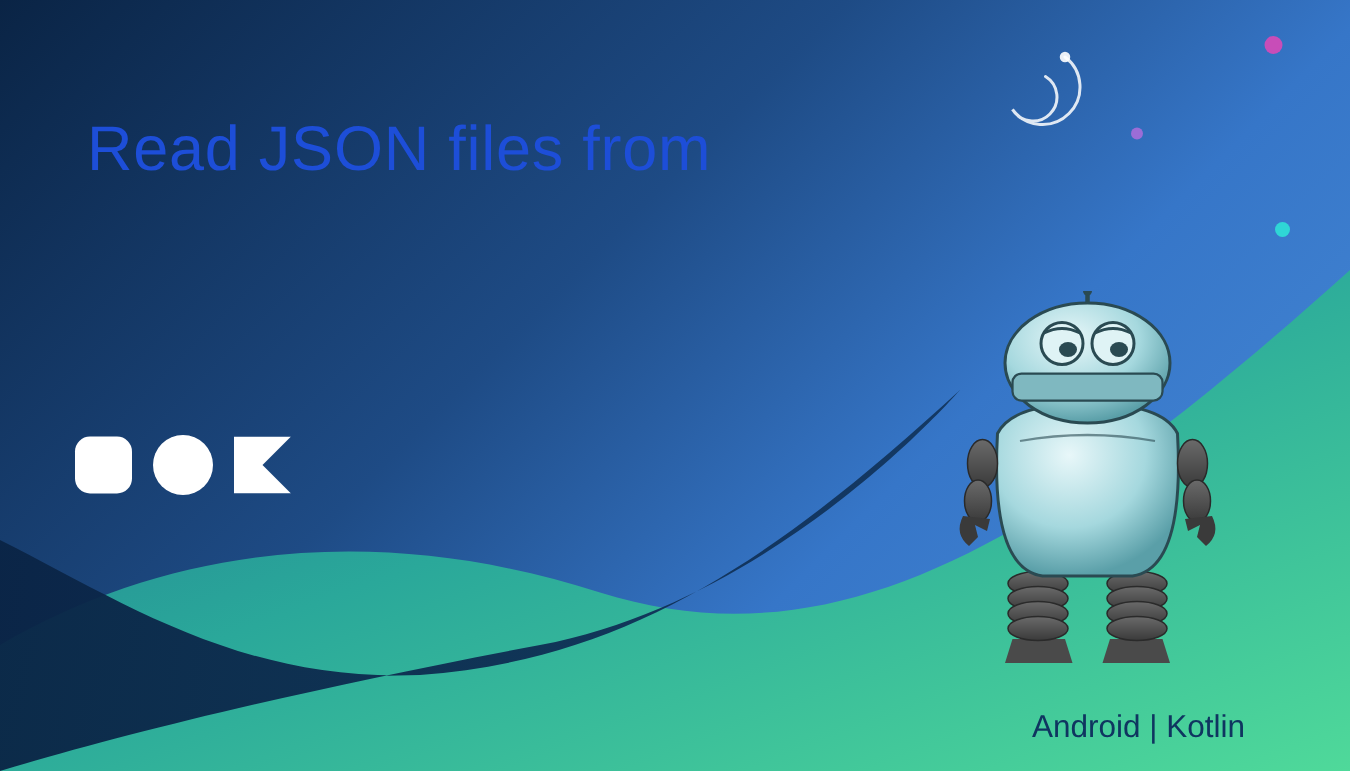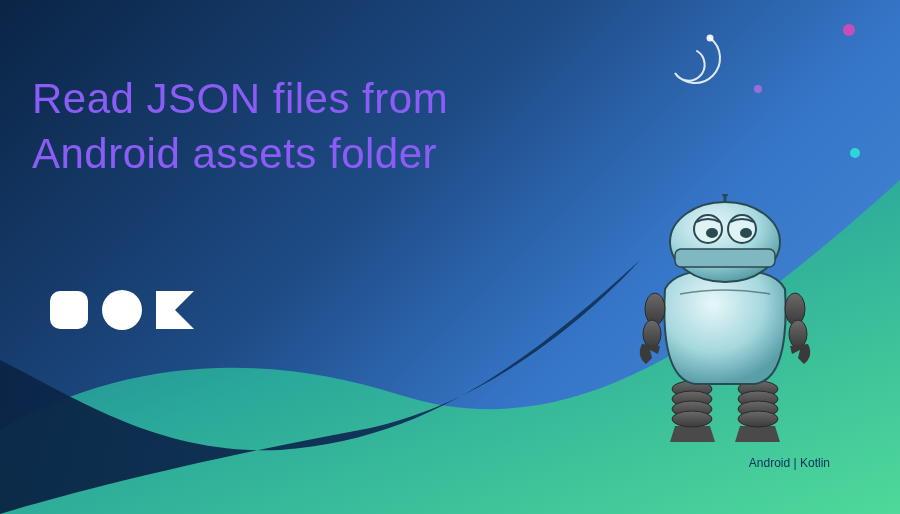--- a/index.html
+++ b/index.html
@@ -18,22 +18,22 @@
     bottom: 0;
     left: 0;
     width: 900px;
     height: 514px;
     pointer-events: none;
   }
 
   .title {
     position: absolute;
     top: 72px;
-    left: 32px;
-    color: #8b5cf6;
+    left: 58px;
+    color: #1d4ed8;
     font-size: 42px;
     font-weight: 300;
     line-height: 1.3;
     letter-spacing: 0.5px;
   }
 
   .icon-row {
     position: absolute;
     top: 290px;
     left: 50px;
@@ -83,23 +83,23 @@
     position: absolute;
     right: 70px;
     bottom: 60px;
     width: 210px;
     height: 260px;
   }
 
   .caption {
     position: absolute;
     right: 70px;
-    bottom: 44px;
+    bottom: 17px;
     color: #0f3560;
-    font-size: 12px;
+    font-size: 21px;
     font-weight: 400;
   }
 </style>
 </head>
 <body>
 
 <svg class="wave-container" viewBox="0 0 900 514" preserveAspectRatio="none">
   <defs>
     <linearGradient id="waveGrad" x1="0%" y1="0%" x2="100%" y2="100%">
       <stop offset="0%" stop-color="#1f6f8f"></stop>
@@ -122,21 +122,21 @@
   <circle cx="70" cy="20" r="3.5" fill="#ffffff" opacity="0.9"></circle>
 </svg>
 
 <div class="decor-dot dot-pink"></div>
 <div class="decor-dot dot-purple"></div>
 <div class="decor-dot dot-cyan"></div>
 <div class="decor-dot dot-blue"></div>
 
 <h1 class="title">
   <span>Read JSON files from</span><br>
-  <span>Android assets folder</span><br>
+  <br>
 </h1>
 
 <div class="icon-row">
   <div class="icon-rounded-square"></div>
   <div class="icon-circle"></div>
   <svg class="icon-kotlin" viewBox="0 0 38 38">
     <path d="M0,0 L38,0 L19,19 L38,38 L0,38 Z" fill="#ffffff"></path>
   </svg>
 </div>
 

